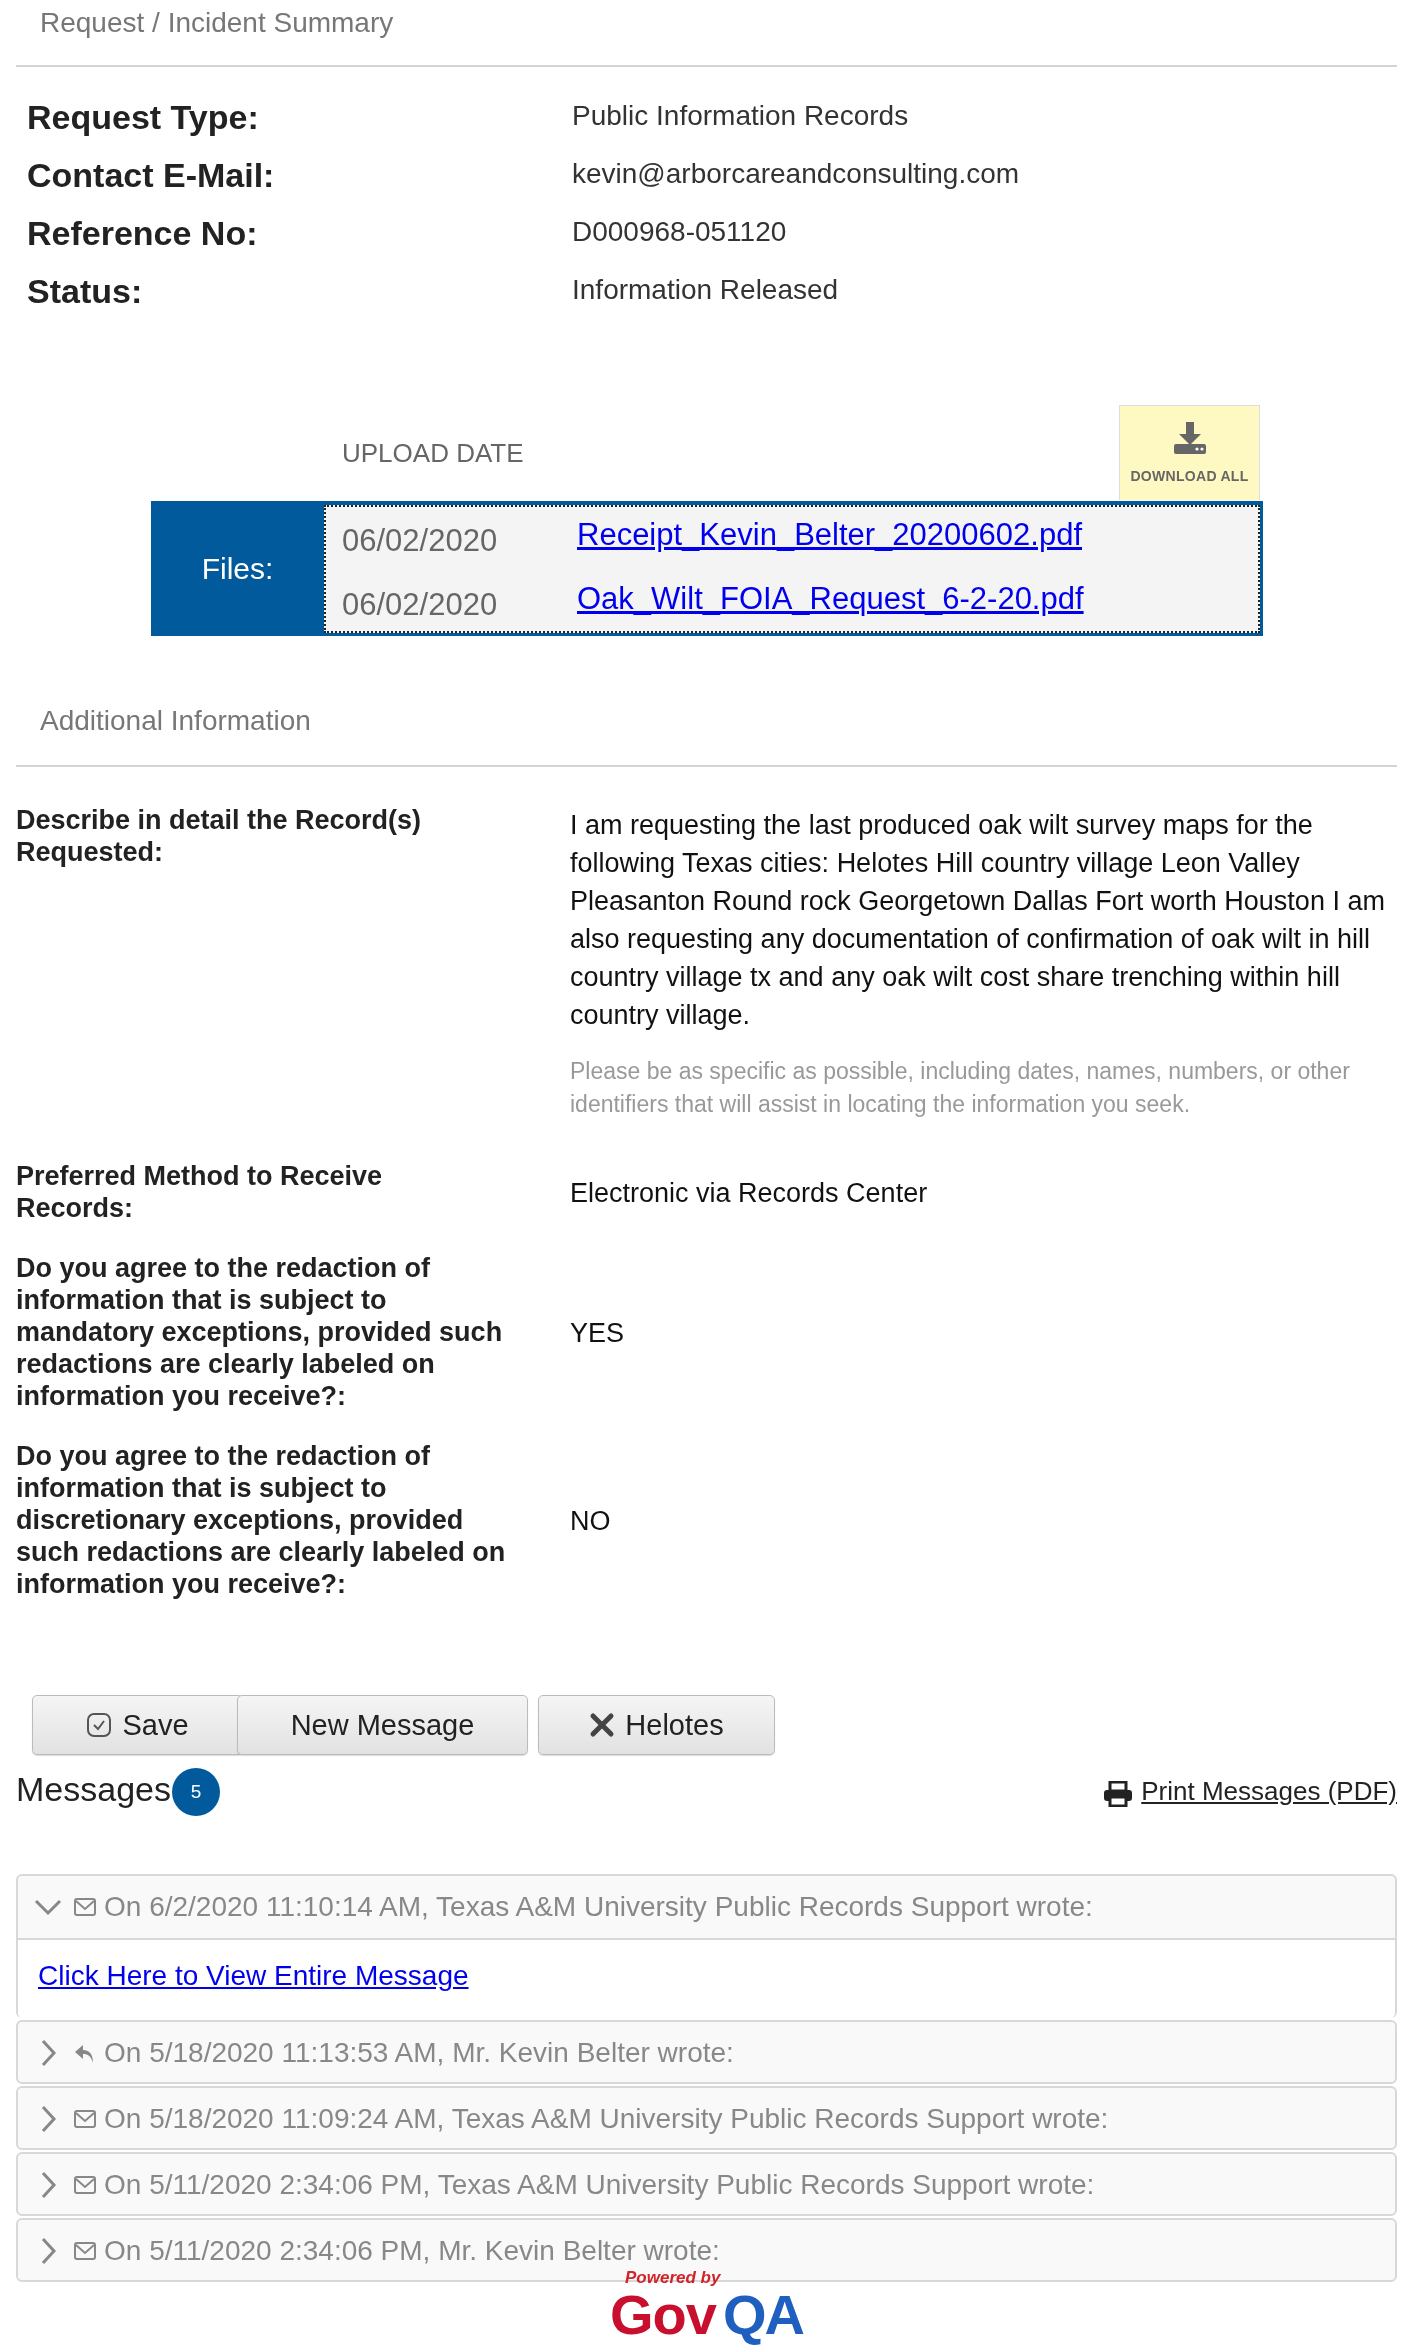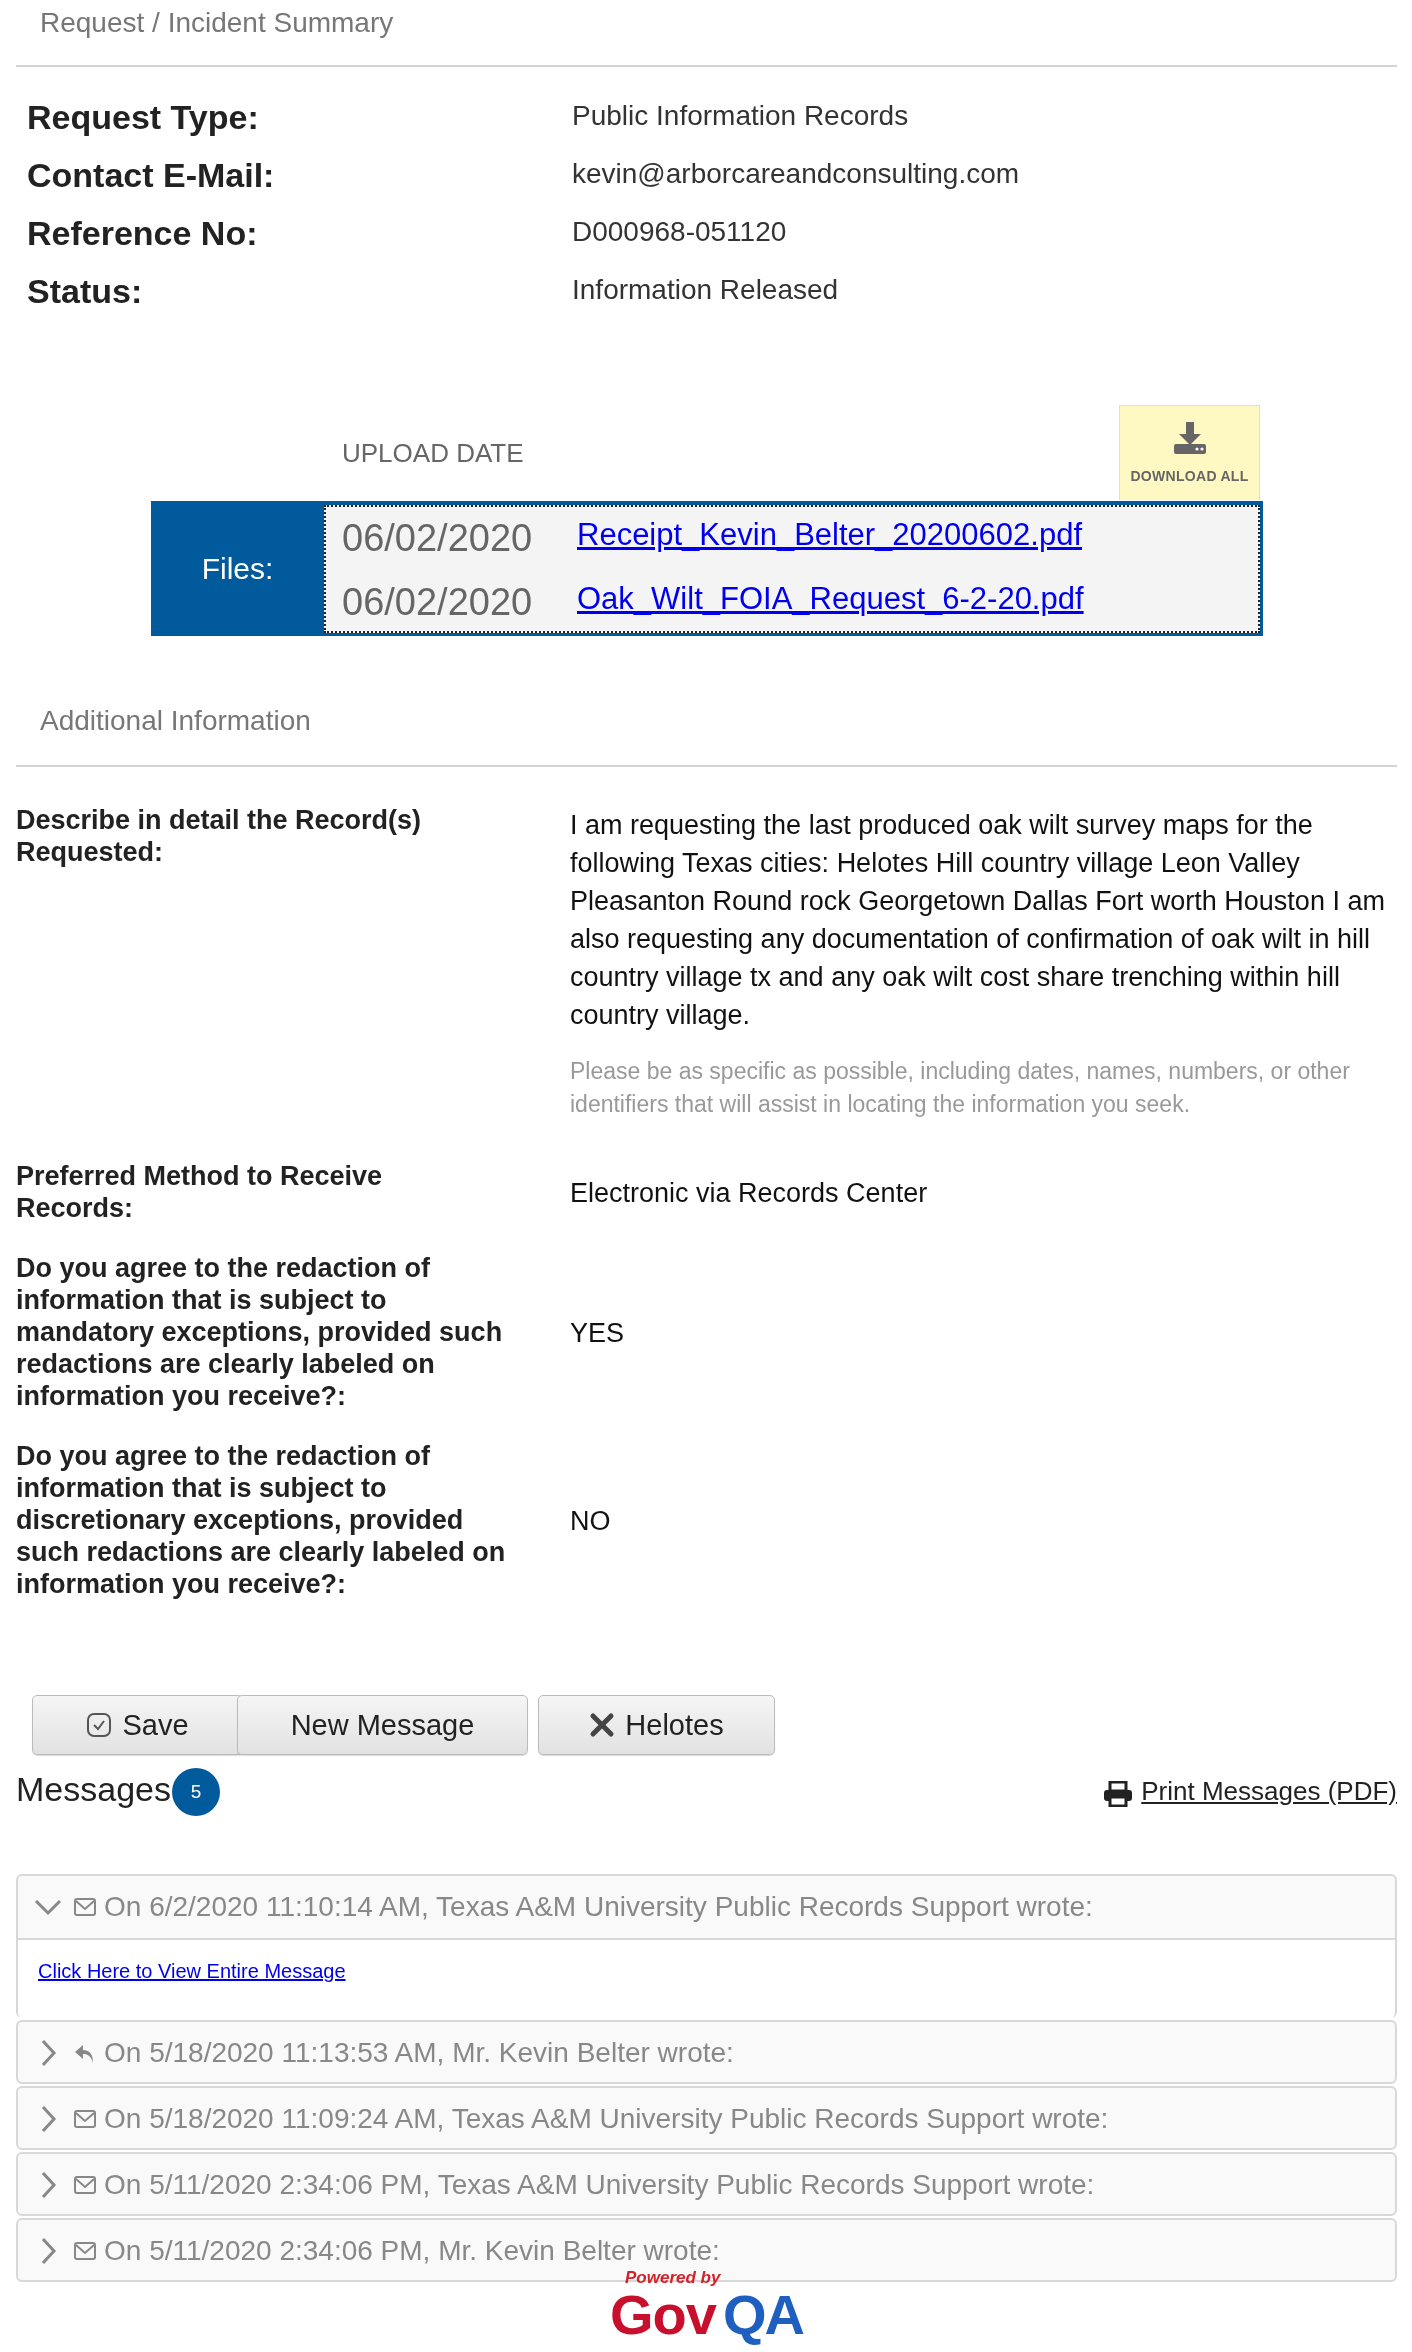--- a/index.html
+++ b/index.html
@@ -13,42 +13,42 @@
   .dl-box { position:absolute; left:1119px; top:405px; width:139px; height:94px; border:1px solid #ddd; border-bottom:none; background:#fef9c3; text-align:center; }
   .dl-box .lbl { position:absolute; left:0; right:0; top:62px; font-size:14px; font-weight:bold; color:#666; letter-spacing:0.3px; }
   .dl-box svg { position:absolute; left:52px; top:14px; }
 
   .upload-head { position:absolute; left:342px; top:438px; font-size:26px; color:#666; white-space:nowrap; }
 
   .files { position:absolute; left:151px; top:501px; width:1112px; height:135px; background:#005a9c; }
   .files .flabel { position:absolute; left:0; width:173px; top:0; height:135px; line-height:135px; text-align:center; color:#fff; font-size:30px; }
   .files .inner { position:absolute; left:173px; top:4px; width:932px; height:124px; background:#f4f4f4; border:2px dotted #222; }
   .frow { position:absolute; left:0; height:60px; width:100%; }
-  .frow .fdate { position:absolute; left:16px; top:10px; font-size:38px; color:#666; white-space:nowrap; }
+  .frow .fdate { position:absolute; left:16px; top:16px; font-size:31px; color:#666; white-space:nowrap; }
   .frow .flink { position:absolute; left:251px; top:10px; font-size:31px; color:#0000ee; text-decoration:underline; white-space:nowrap; cursor:pointer; }
 
   .add-label { position:absolute; left:16px; font-size:27px; font-weight:bold; color:#222; line-height:32px; width:500px; }
   .add-value { position:absolute; left:570px; font-size:27px; color:#111; line-height:38px; width:820px; }
   .hint { position:absolute; left:570px; top:1055px; width:820px; font-size:23px; color:#999; line-height:33px; }
 
   .btn { position:absolute; top:1695px; height:60px; border:1px solid #bbb; border-radius:5px;
          background:linear-gradient(#f5f5f5,#e2e2e2); font-size:29px; color:#222; box-sizing:border-box;
          display:flex; align-items:center; justify-content:center; gap:10px; cursor:pointer; box-shadow:0 1px 1px rgba(0,0,0,0.15); }
 
   .msg-title { position:absolute; left:16px; top:1770px; font-size:34px; color:#222; white-space:nowrap; }
   .badge { position:absolute; left:172px; top:1768px; width:48px; height:48px; border-radius:50%; background:#005a9c; color:#fff; font-size:19px; text-align:center; line-height:48px; }
   .print { position:absolute; right:15px; top:1776px; font-size:26px; color:#222; white-space:nowrap; display:flex; align-items:flex-end; gap:8px; cursor:pointer; }
   .print span.t { text-decoration:underline; }
 
   .mbox { position:absolute; left:16px; width:1381px; border:2px solid #d8d8d8; border-radius:6px; background:#f9f9f9; box-sizing:border-box;margin-top:44px; }
   .mhead { position:relative; height:62px; display:flex; align-items:center; font-size:28px; color:#888; white-space:nowrap; cursor:pointer; }
   .mhead .chev { width:44px; display:flex; justify-content:center; margin-left:8px; }
   .mhead .ico { width:30px; display:flex; justify-content:center; margin-right:4px; }
   .mbody { background:#fff; border-top:2px solid #d8d8d8; height:79px; border-radius:0 0 6px 6px; position:relative; }
-  .mbody a { position:absolute; left:20px; top:20px; font-size:20px; color:#0000ee; text-decoration:underline; cursor:pointer; }
+  .mbody a { position:absolute; left:20px; top:20px; font-size:28px; color:#0000ee; text-decoration:underline; cursor:pointer; }
 
   .logo { position:absolute; left:610px; top:2268px; width:200px; height:76px; }
   .logo .pb { position:absolute; left:15px; top:0; font-size:17px; font-weight:bold; font-style:italic; color:#d2232a; }
   .logo .gov { position:absolute; left:0; top:14px; font-size:56px; font-weight:bold; color:#c8102e; letter-spacing:-1px; }
   .logo .qa { position:absolute; left:113px; top:14px; font-size:56px; font-weight:bold; color:#1f5fbf; letter-spacing:-2px; }
 </style>
 </head>
 <body>
 
 <div class="section-title" style="top:7px;">Request / Incident Summary</div>

